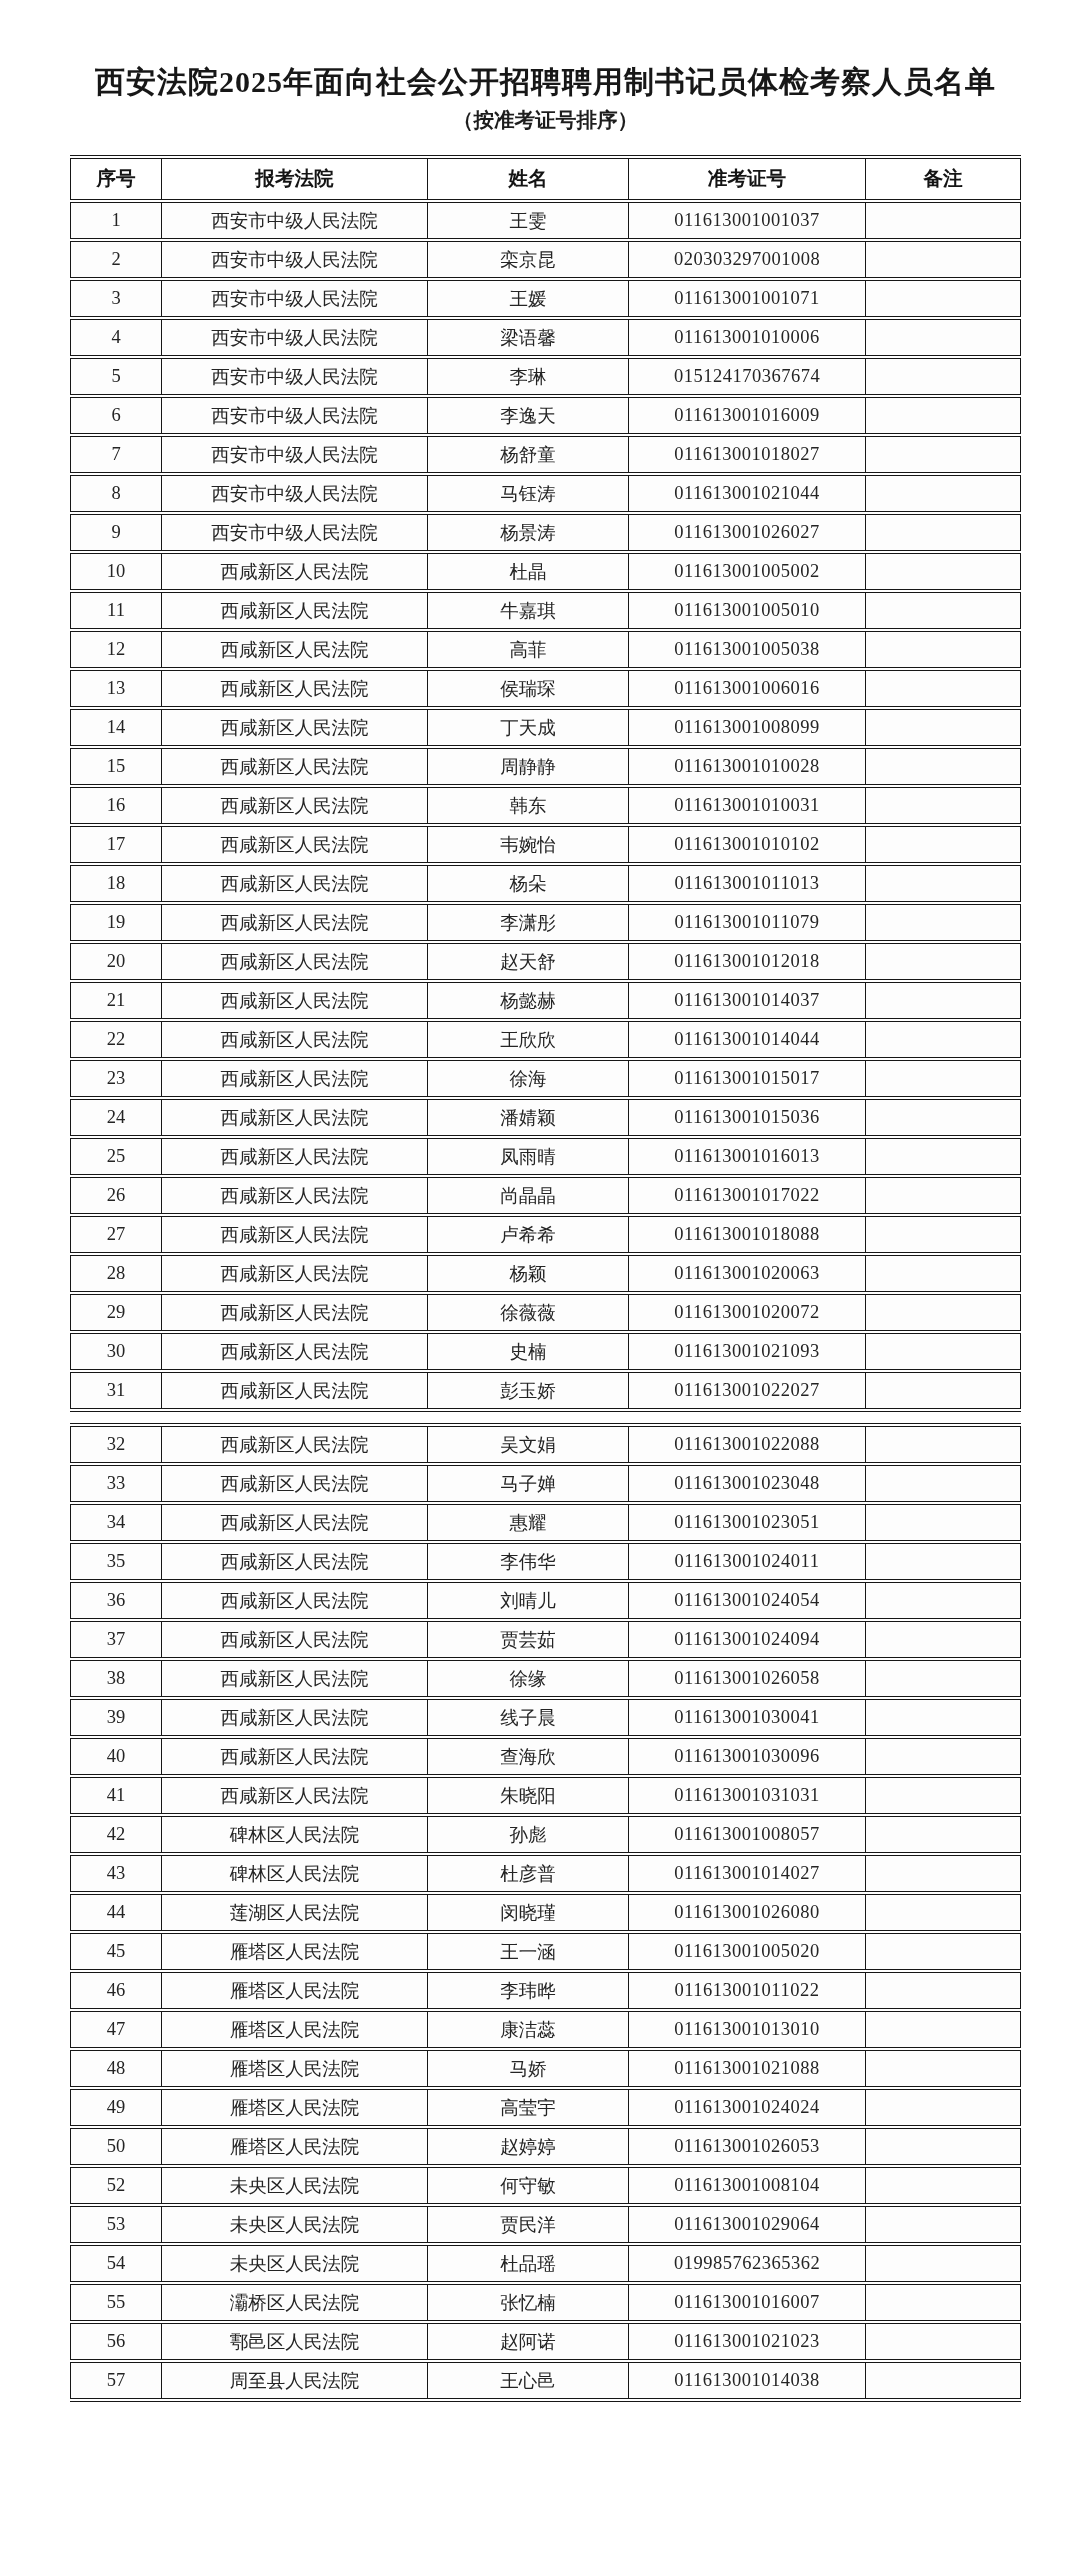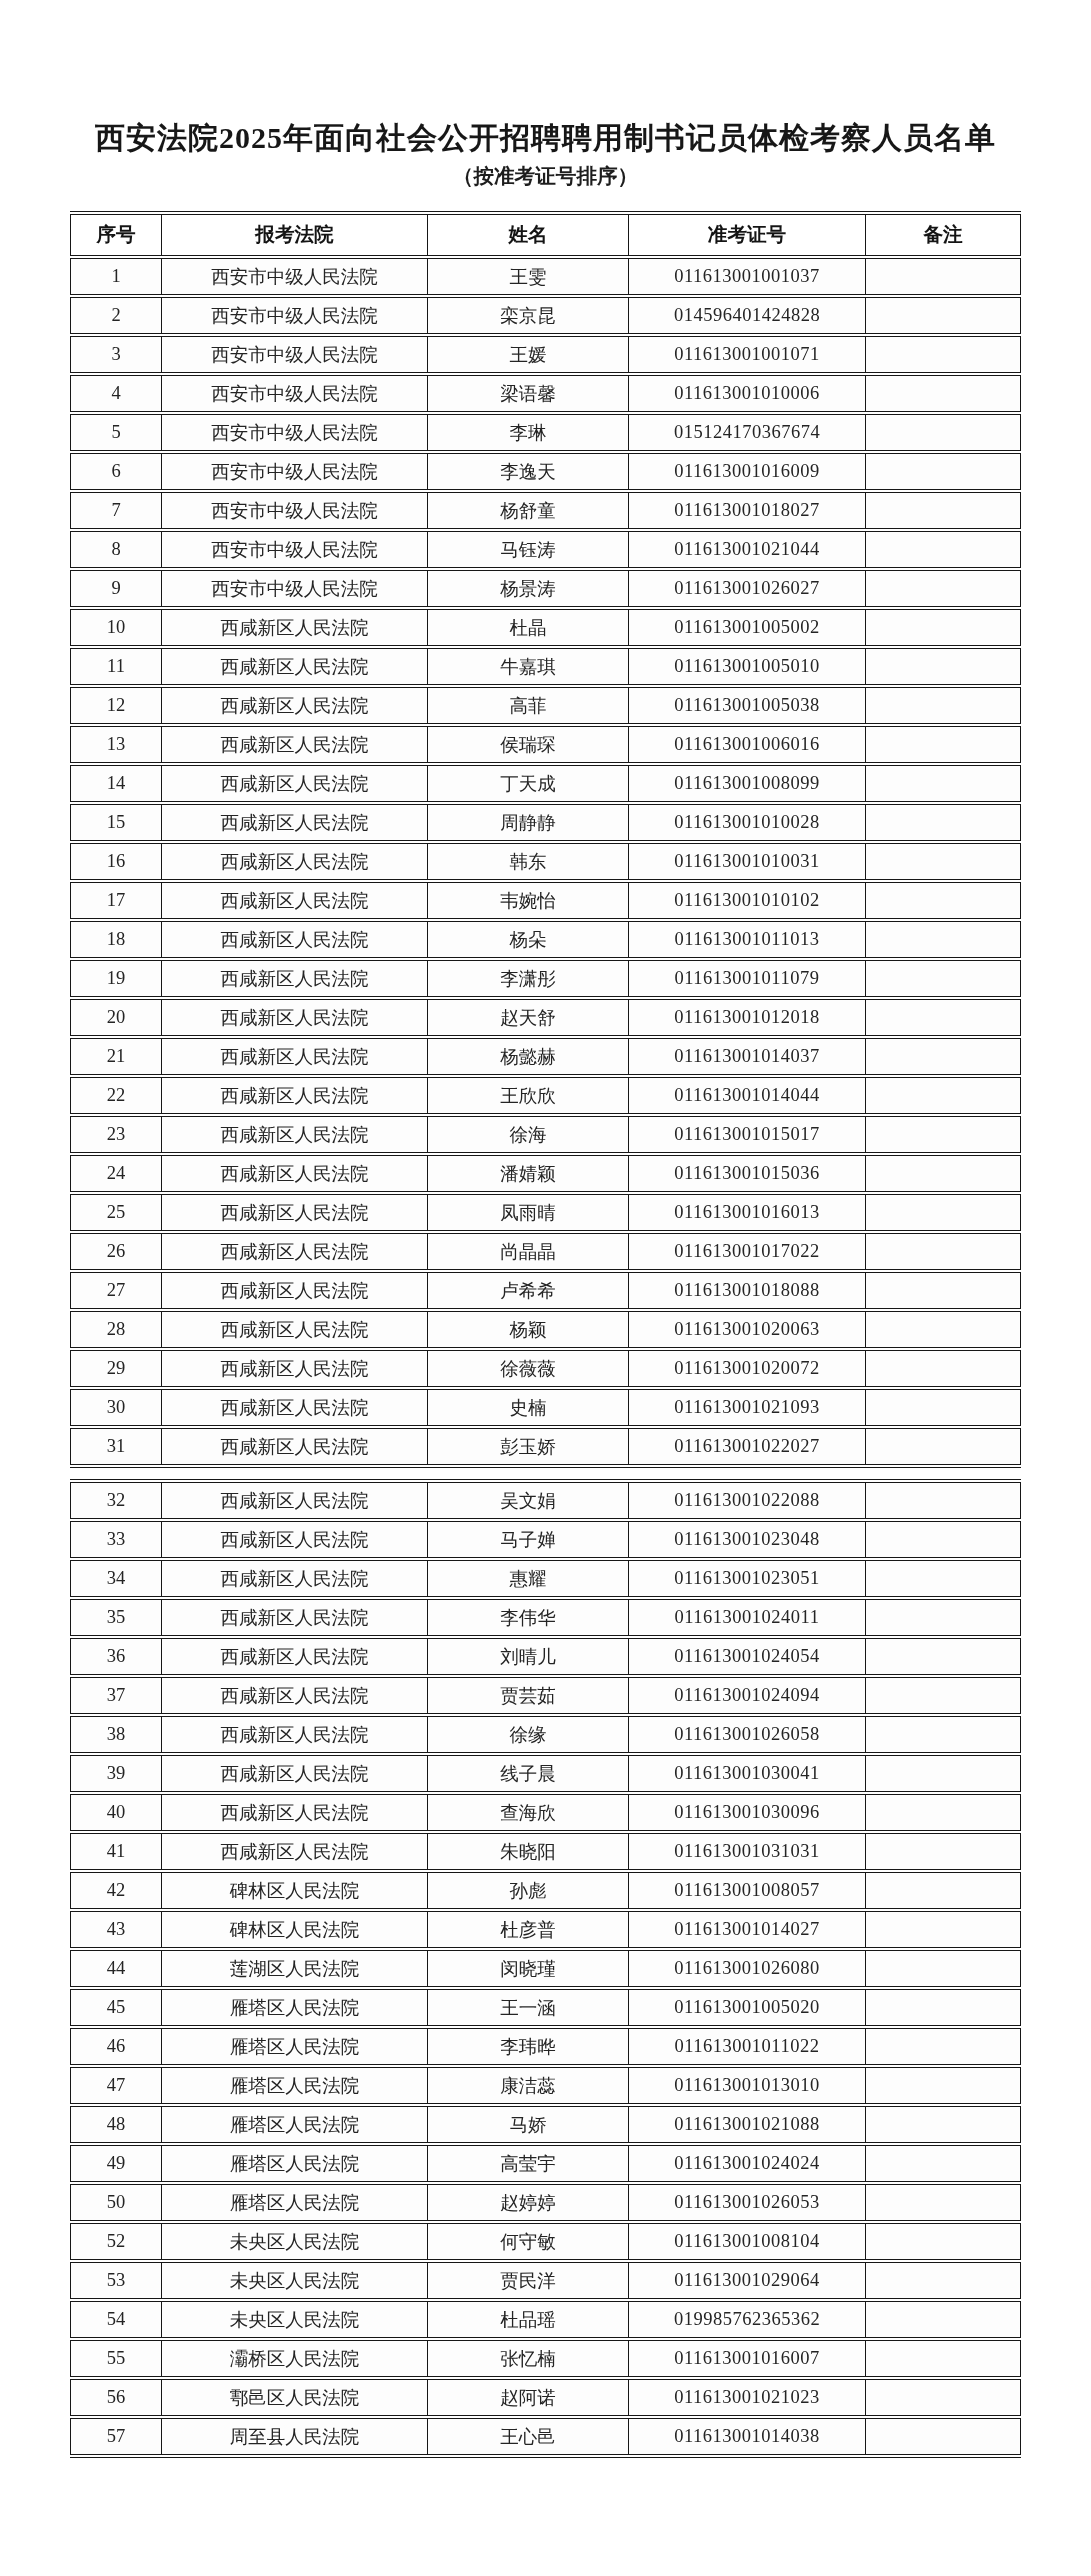--- a/index.html
+++ b/index.html
@@ -12,21 +12,21 @@
     width: 1091px;
     height: 2666px;
     margin: 0 auto;
     background: #ffffff;
     color: #1f1f1f;
     font-family: "Liberation Serif", "DejaVu Serif", serif;
     overflow: hidden;
   }
   .title {
     margin: 0;
-    padding-top: 116px;
+    padding-top: 60px;
     text-align: center;
     font-size: 30px;
     line-height: 43px;
     font-weight: 700;
     letter-spacing: 1px;
     color: #171717;
   }
   .subtitle {
     margin-top: 3.1px;
     text-align: center;
@@ -118,21 +118,21 @@
             <td class="td-no">1</td>
             <td class="td-court">西安市中级人民法院</td>
             <td class="td-name">王雯</td>
             <td class="td-ticket">011613001001037</td>
             <td class="td-remark"></td>
           </tr>
           <tr>
             <td class="td-no">2</td>
             <td class="td-court">西安市中级人民法院</td>
             <td class="td-name">栾京昆</td>
-            <td class="td-ticket">014596401424828</td>
+            <td class="td-ticket">020303297001008</td>
             <td class="td-remark"></td>
           </tr>
           <tr>
             <td class="td-no">3</td>
             <td class="td-court">西安市中级人民法院</td>
             <td class="td-name">王媛</td>
             <td class="td-ticket">011613001001071</td>
             <td class="td-remark"></td>
           </tr>
           <tr>

